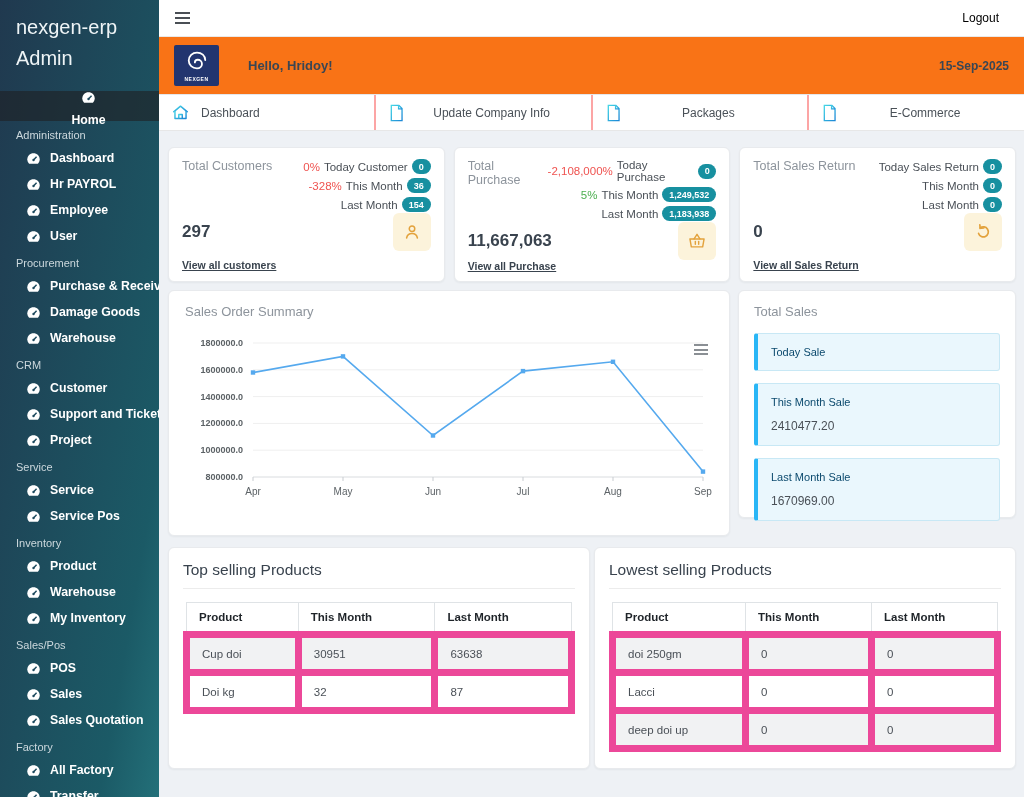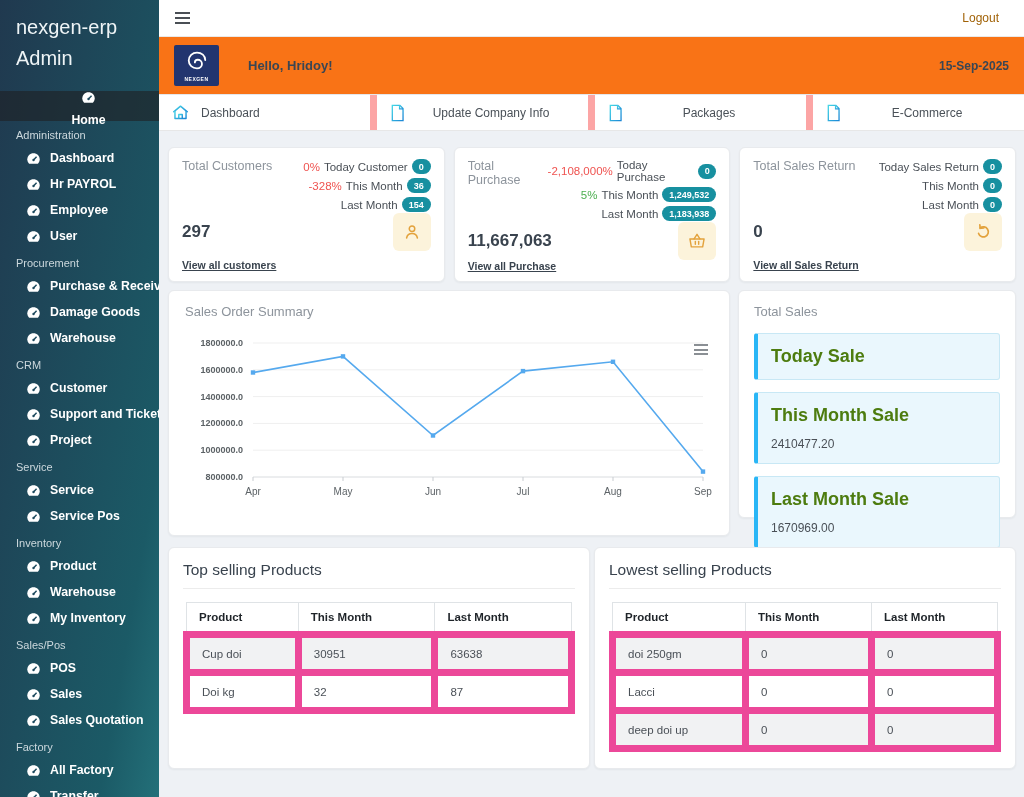--- a/index.html
+++ b/index.html
@@ -17,33 +17,33 @@
   .s-icon { display:flex; align-items:center; flex-shrink:0; }
   .side-section { font-size:11px; color:#ccd8dd; padding:8px 16px 4px; font-weight:400; }
 
   
   .main { flex:1; display:flex; flex-direction:column; min-width:0; }
 
   .topbar { height:37px; background:#fff; border-bottom:1px solid #e9e9e9;
     display:flex; align-items:center; justify-content:space-between; padding:0 25px 0 14px; }
   .hamburger { display:flex; flex-direction:column; gap:3px; cursor:pointer; padding:4px 2px; }
   .hamburger span { width:15px; height:2px; background:#4a4f55; }
-  .logout { font-size:12px; color:#a16207; cursor:pointer; }
+  .logout { font-size:12px; color:#000000; cursor:pointer; }
 
   .header { height:58px; background:#f97316; border-bottom:1px solid #e4e7eb;
     display:flex; align-items:center; padding:0 15px; }
   .logo { width:45px; height:41px; background:#22356f; border-radius:2px;
     display:flex; flex-direction:column; align-items:center; justify-content:center; gap:0; }
   .logo-text { font-size:5px; color:#fff; letter-spacing:.5px; font-weight:700; }
   .greeting { margin-left:29px; font-size:13px; font-weight:700; color:#3a4653; }
   .date { margin-left:auto; font-size:12px; font-weight:700; color:#3a4653; }
 
   .navrow { height:36px; background:#fff; border-bottom:1px solid #e7e7e7; display:flex; }
   .nav-item { flex:1; display:flex; align-items:center; padding:0 12px; cursor:pointer; }
-  .nav-item + .nav-item { border-left:7px solid #fca5a5; }
+  .nav-item + .nav-item { border-left:2px solid #fca5a5; }
   .nav-label { flex:1; text-align:center; font-size:12px; color:#4a5158; }
   .nav-item:first-child .nav-label { flex:0 0 auto; margin-left:11px; text-align:left; }
 
   .content { flex:1; padding:16px 8px 0 9px; overflow:hidden; }
 
   
   .card { background:#fff; border:1px solid #e8eaed; border-radius:6px;
     box-shadow:0 1px 2px rgba(27,31,35,.05); }
 
   
@@ -69,21 +69,21 @@
   .chart-card { width:562px; height:246px; padding:13px 16px; position:relative; flex-shrink:0; }
   .chart-title { font-size:13px; color:#8d949c; }
   .chart-menu { position:absolute; top:50px; right:18px; display:flex; flex-direction:column;
     gap:2.5px; cursor:pointer; padding:3px; }
   .chart-menu span { width:14px; height:2px; background:#8a8f94; }
 
   .sales-card { flex:1; height:228px; padding:13px 15px; }
   .sales-title { font-size:13px; color:#8d949c; margin-bottom:14px; }
   .sales-box { background:#eaf7fd; border:1px solid #c8e8f5; border-left:4px solid #29b6f6;
     border-radius:3px; padding:12px 13px; margin-bottom:12px; }
-  .sales-box-label { font-size:18px; font-weight:700; color:#4d7c0f; }
+  .sales-box-label { font-size:11px; font-weight:400; color:#0c4a6e; }
   .sales-box-value { font-size:12px; color:#4a5057; margin-top:11px; }
   .sales-box-value:empty { display:none; }
 
   
   .tables-row { display:flex; gap:4px; }
   .table-card { flex:1; padding:13px 14px 16px; }
   .table-title { font-size:15.5px; color:#39434e; padding-bottom:9px;
     border-bottom:1px solid #ececec; margin-bottom:13px; }
   table { width:100%; border-collapse:collapse; font-size:11.5px; }
   th { text-align:left; font-weight:700; color:#1f2429; border:1px solid #dfe3e6;

